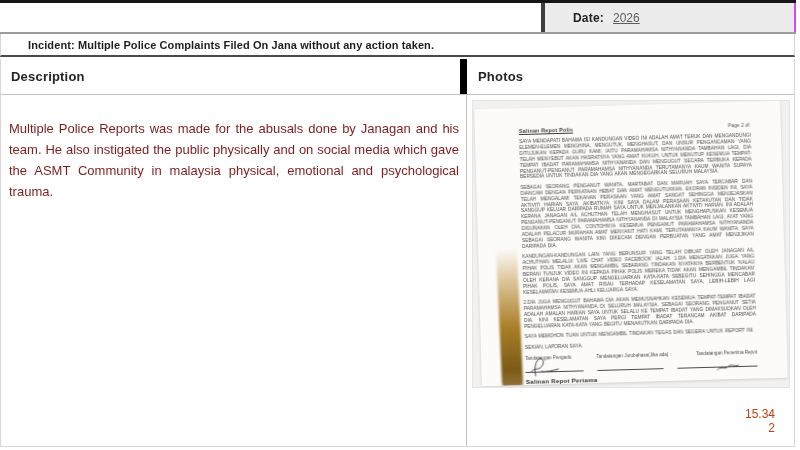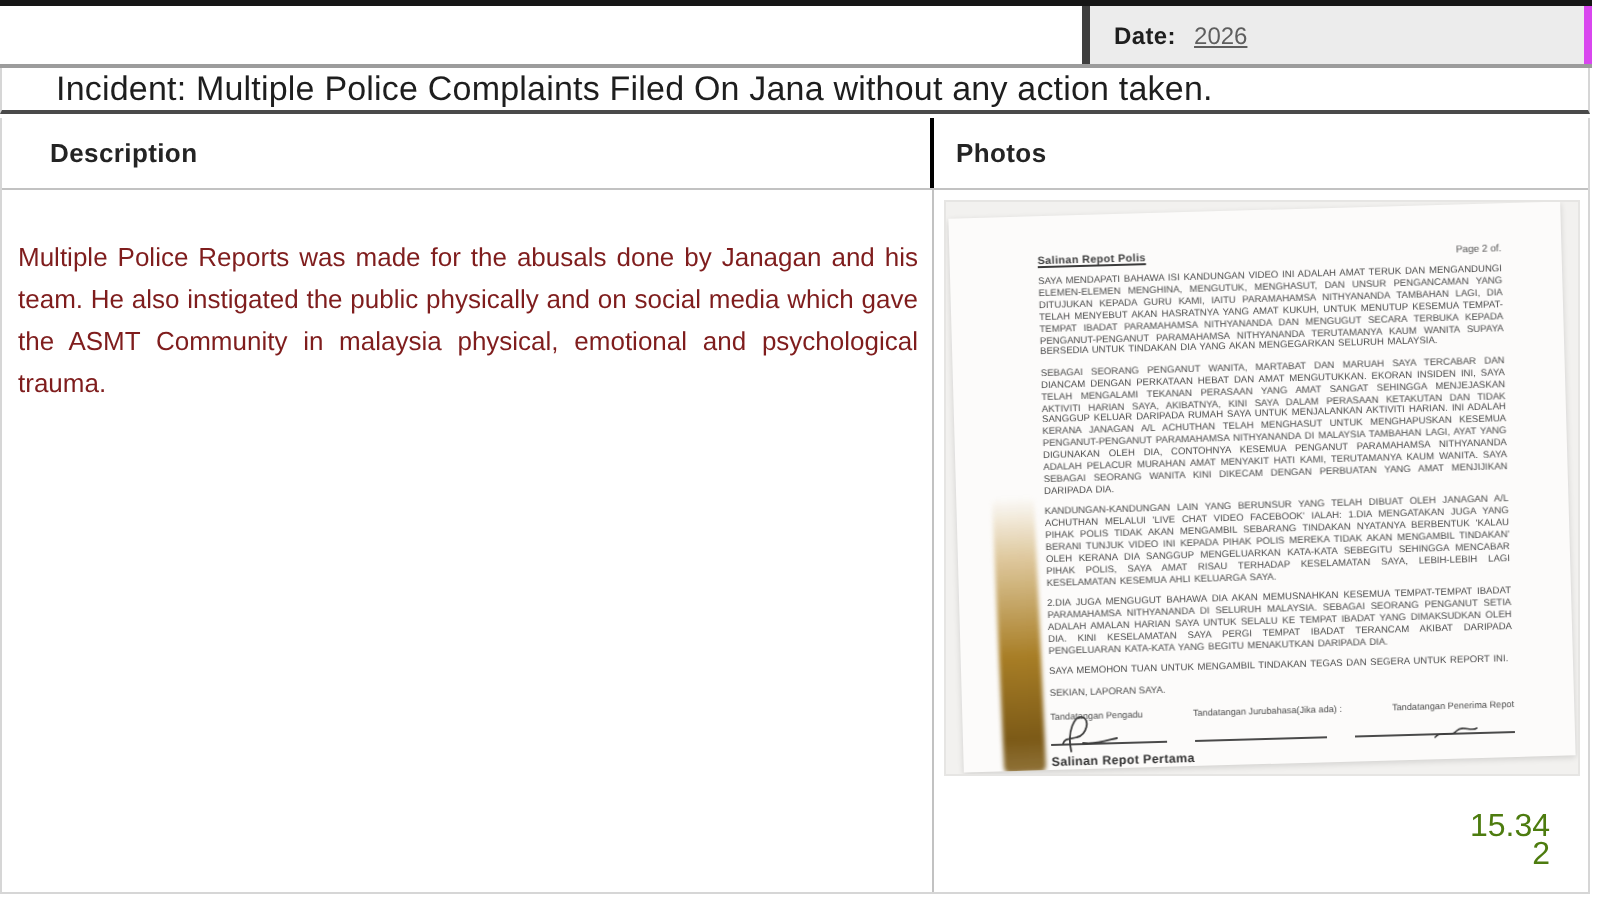--- a/index.html
+++ b/index.html
@@ -7,37 +7,37 @@
               font-family:"Liberation Sans", sans-serif; }
   .slide { position:relative; width:800px; height:450px; background:#fff; }
 
   
   .toprow { position:absolute; top:0; left:0; width:796px; height:34px;
             border-top:3px solid #161616; border-bottom:2px solid #9c9c9c;
             display:flex; }
   .cell { background:#ececec; display:flex; align-items:center; font-size:12px; }
   .cell-location { flex:0 0 541px; border-left:1px solid #b91c1c; padding-left:25px;margin-top:37px; }
   .top-divider { width:4px; background:#3f3f3f; }
-  .cell-date { flex:1; border-right:4px solid #d946ef; padding-left:12px; }
+  .cell-date { flex:1; border-right:2px solid #d946ef; padding-left:28px; }
   .cell b { color:#1f1f1f; font-weight:bold; margin-right:9px; letter-spacing:.2px; }
   .cell span { color:#5e5e5e;text-decoration:underline; }
 
   
   .incident-row { position:absolute; top:34px; left:0; width:795px; height:23px;
                   background:#fff; border-left:1px solid #d6d6d6; border-right:1px solid #d6d6d6;
                   border-bottom:2px solid #4a4a4a; display:flex; align-items:center; }
-  .incident-row .txt { padding-left:27px; font-weight:normal; font-size:17px; color:#1e1e1e; letter-spacing:.1px; }
+  .incident-row .txt { padding-left:27px; font-weight:bold; font-size:11px; color:#1e1e1e; letter-spacing:.1px; }
 
   
   .main-table { position:absolute; top:59px; left:0; width:795px; height:388px;
                 border-left:1px solid #d6d6d6; border-right:1px solid #d6d6d6;
                 border-bottom:1px solid #d6d6d6; display:flex; flex-direction:column; }
   .hdr-row { display:flex; height:36px; border-bottom:1px solid #c2c2c2; }
-  .hdr-desc { flex:0 0 466px; border-right:2px solid #000000; display:flex; align-items:center;
-              padding-left:24px; }
+  .hdr-desc { flex:0 0 466px; border-right:7px solid #000000; display:flex; align-items:center;
+              padding-left:10px; }
   .hdr-photos { flex:1; display:flex; align-items:center; padding-left:11px; }
   .hdr-row .h { font-weight:bold; font-size:13px; color:#242424; letter-spacing:.2px; }
   .content-row { display:flex; flex:1; }
   .desc-cell { flex:0 0 466px; border-right:1px solid #c2c2c2; padding:23px 7px 0 8px; }
   .desc-cell p { font-size:13px; line-height:21px; color:#7f1d1d; text-align:justify; }
   .photos-cell { flex:1; position:relative; }
 
   
   .photo-scan { position:absolute; left:5px; top:5px; width:318px; height:288px;
                 background:#f2f1ef; border:1px solid #e6e5e3; overflow:hidden; }
@@ -59,21 +59,21 @@
   .scribble-left { position:absolute; left:4px; top:-16px; }
   .scribble-right { position:absolute; right:18px; top:-8px; }
   .doc-stamp { font-size:6.2px; font-weight:bold; color:#2e2e2e; margin-top:5px; letter-spacing:.2px; }
   .fold-shadow { position:absolute; left:19px; top:140px; width:21px; height:138px;
                  background:linear-gradient(to bottom, rgba(216,186,118,0) 0%, rgba(199,160,83,.55) 22%,
                             #a87e26 58%, #7c5a17 88%, rgba(124,90,23,.85) 100%);
                  filter:blur(1px); border-radius:3px; transform:rotate(-1deg); }
 
   
   .slide-ts { position:absolute; right:25px; top:407px; text-align:right;
-              color:#4d7c0f; font-size:16px; line-height:14px; }
+              color:#c2410c; font-size:12px; line-height:14px; }
 </style>
 </head>
 <body>
 
 <div class="slide">
 
   <div class="toprow">
     <div class="cell cell-location">
       <b>Location:</b>
       <span>Malaysia</span>

